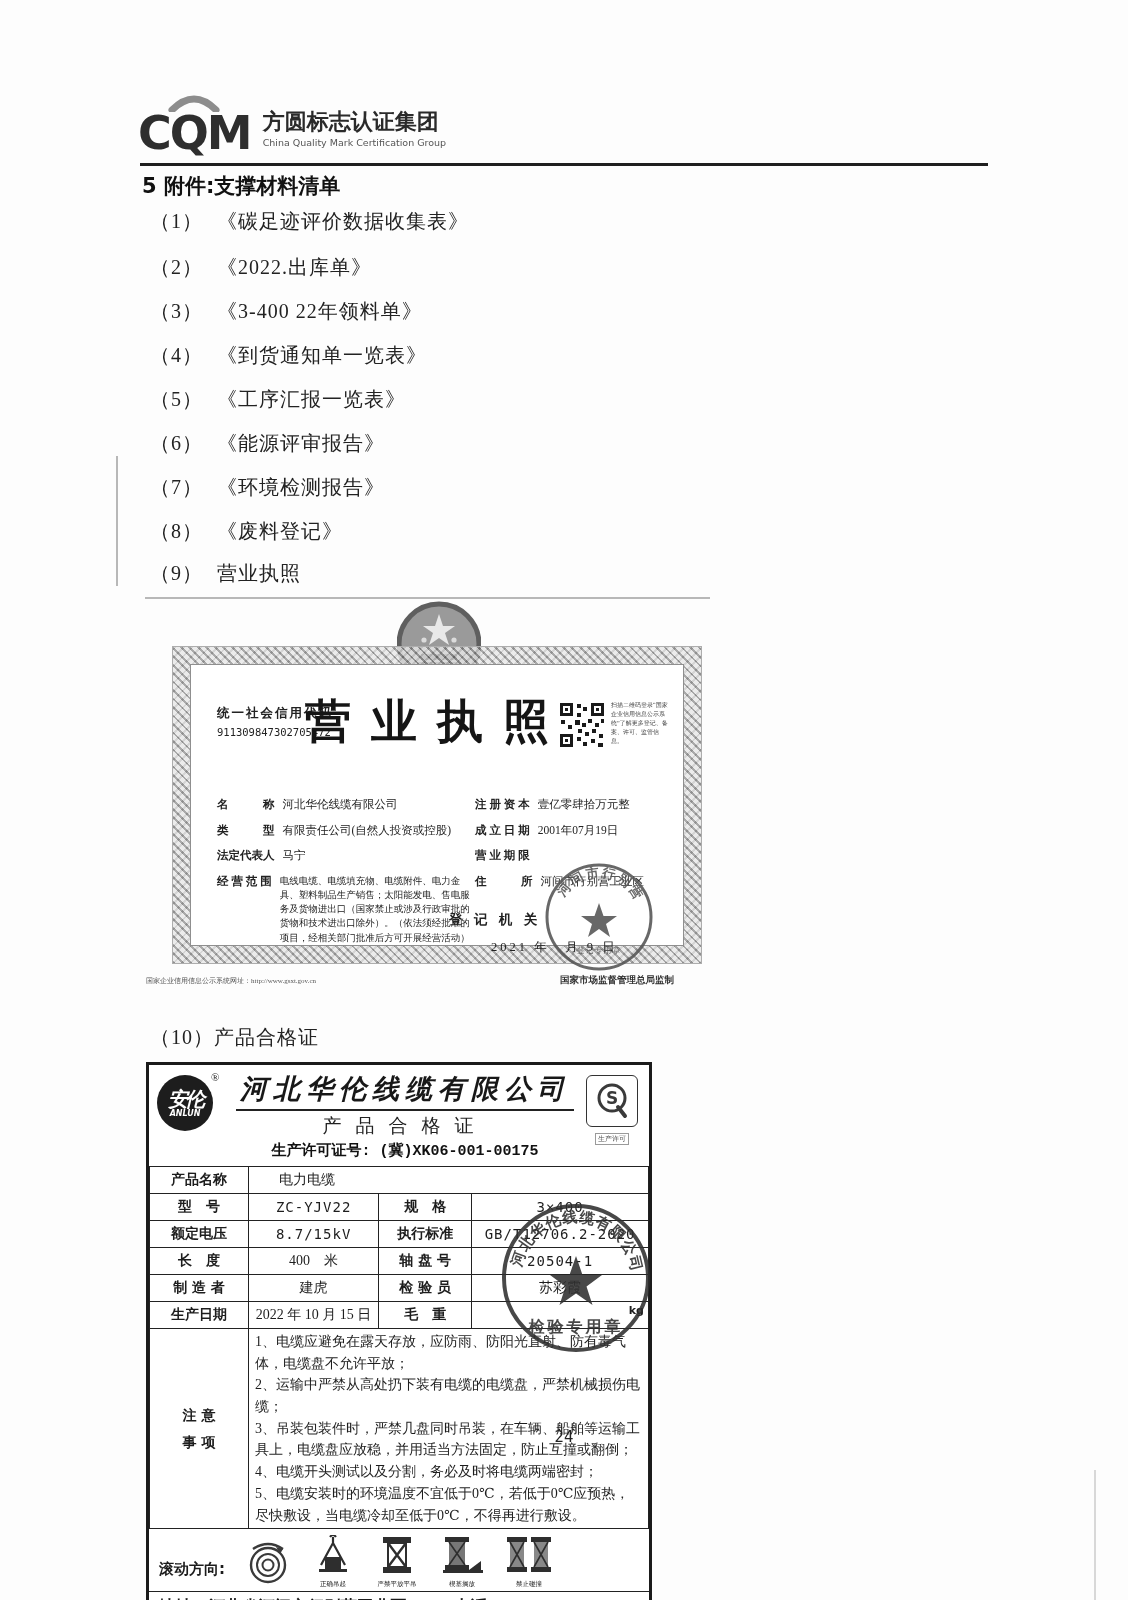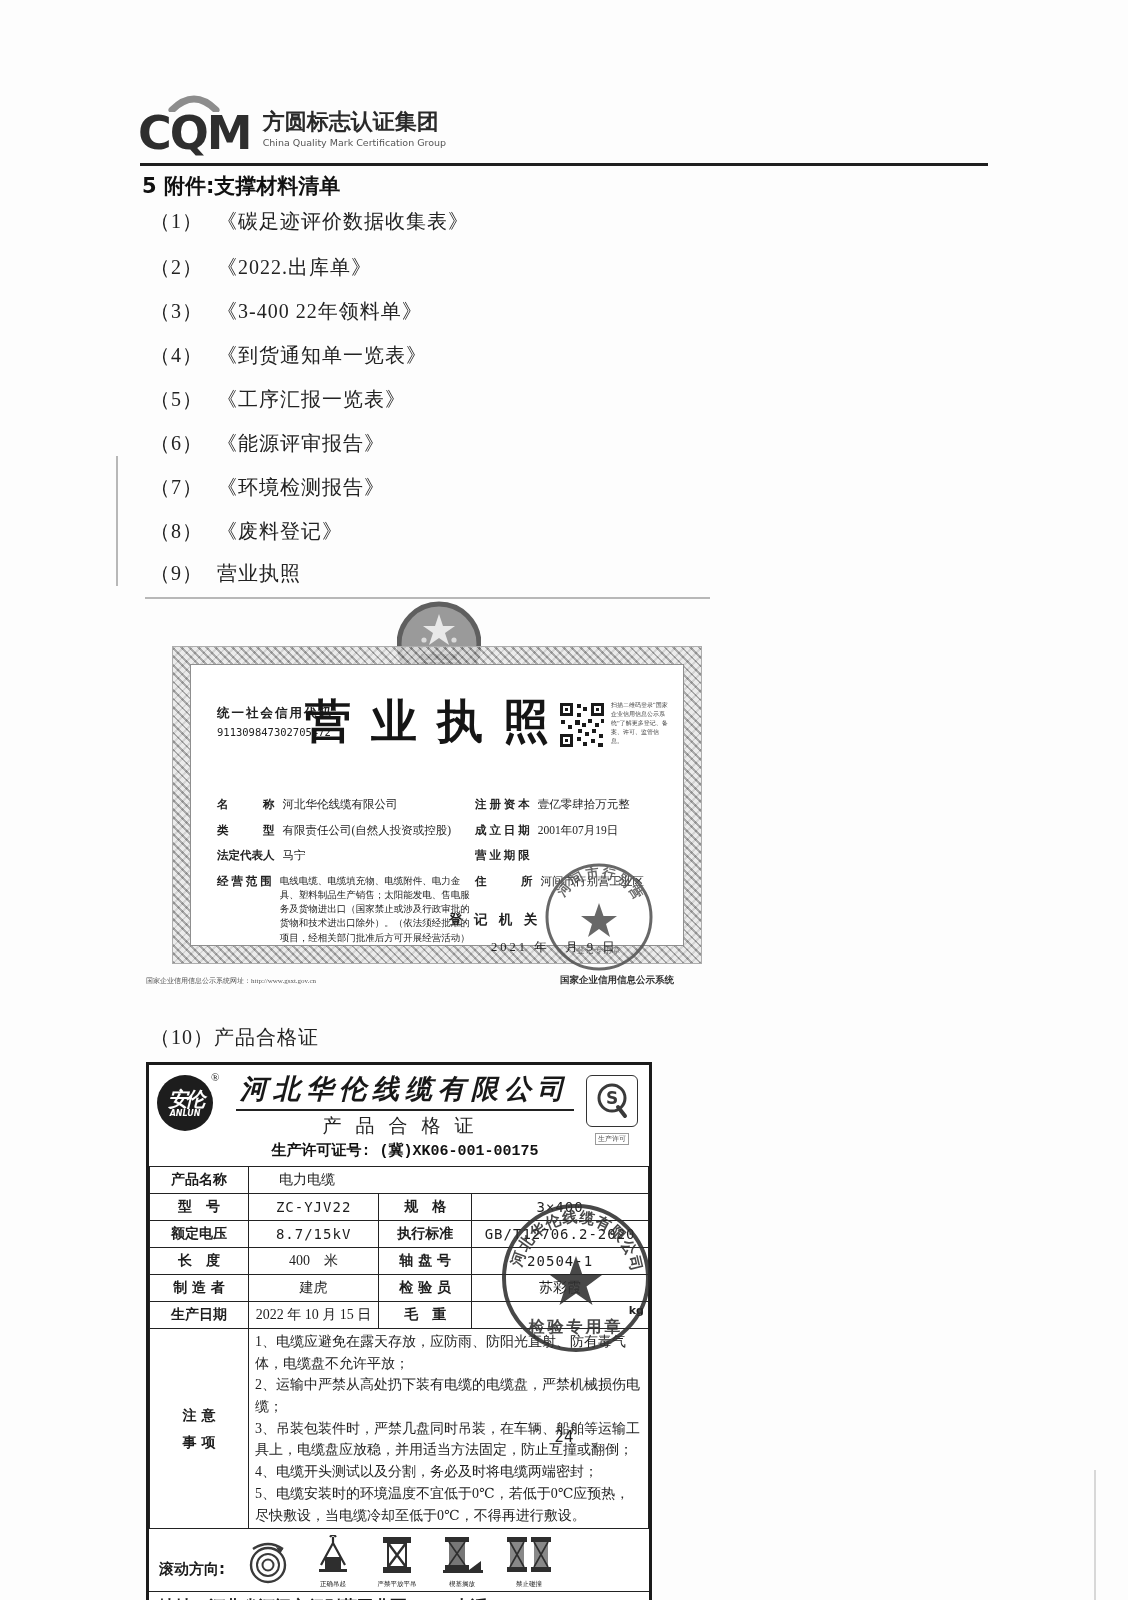--- a/index.html
+++ b/index.html
@@ -247,21 +247,21 @@
             <textPath href="#arcL" startOffset="8%"><tspan>河间市行别营</tspan></textPath>
           </text>
           <polygon points="56,42 60.5,55 74,55 63,63 67,76 56,68 45,76 49,63 38,55 51.5,55" fill="#585858"></polygon>
           <text x="56" y="92" font-size="8" fill="#585858" text-anchor="middle" letter-spacing="1">登记专用章</text>
         </svg>
       </div>
     </div>
   </div>
 
   <div class="abs lic-foot-l">国家企业信用信息公示系统网址：http://www.gsxt.gov.cn</div>
-  <div class="abs lic-foot-r">国家企业信用信息公示系统</div>
+  <div class="abs lic-foot-r">国家市场监督管理总局监制</div>
 
   <div class="abs item10">（10）产品合格证</div>
 
   <div class="abs cert">
     <div class="cert-head">
       <div class="cert-logo-wrap">
         <div class="cert-logo">
           <div class="cert-logo-cn">安伦</div>
           <div class="cert-logo-en">ANLUN</div>
         </div>

